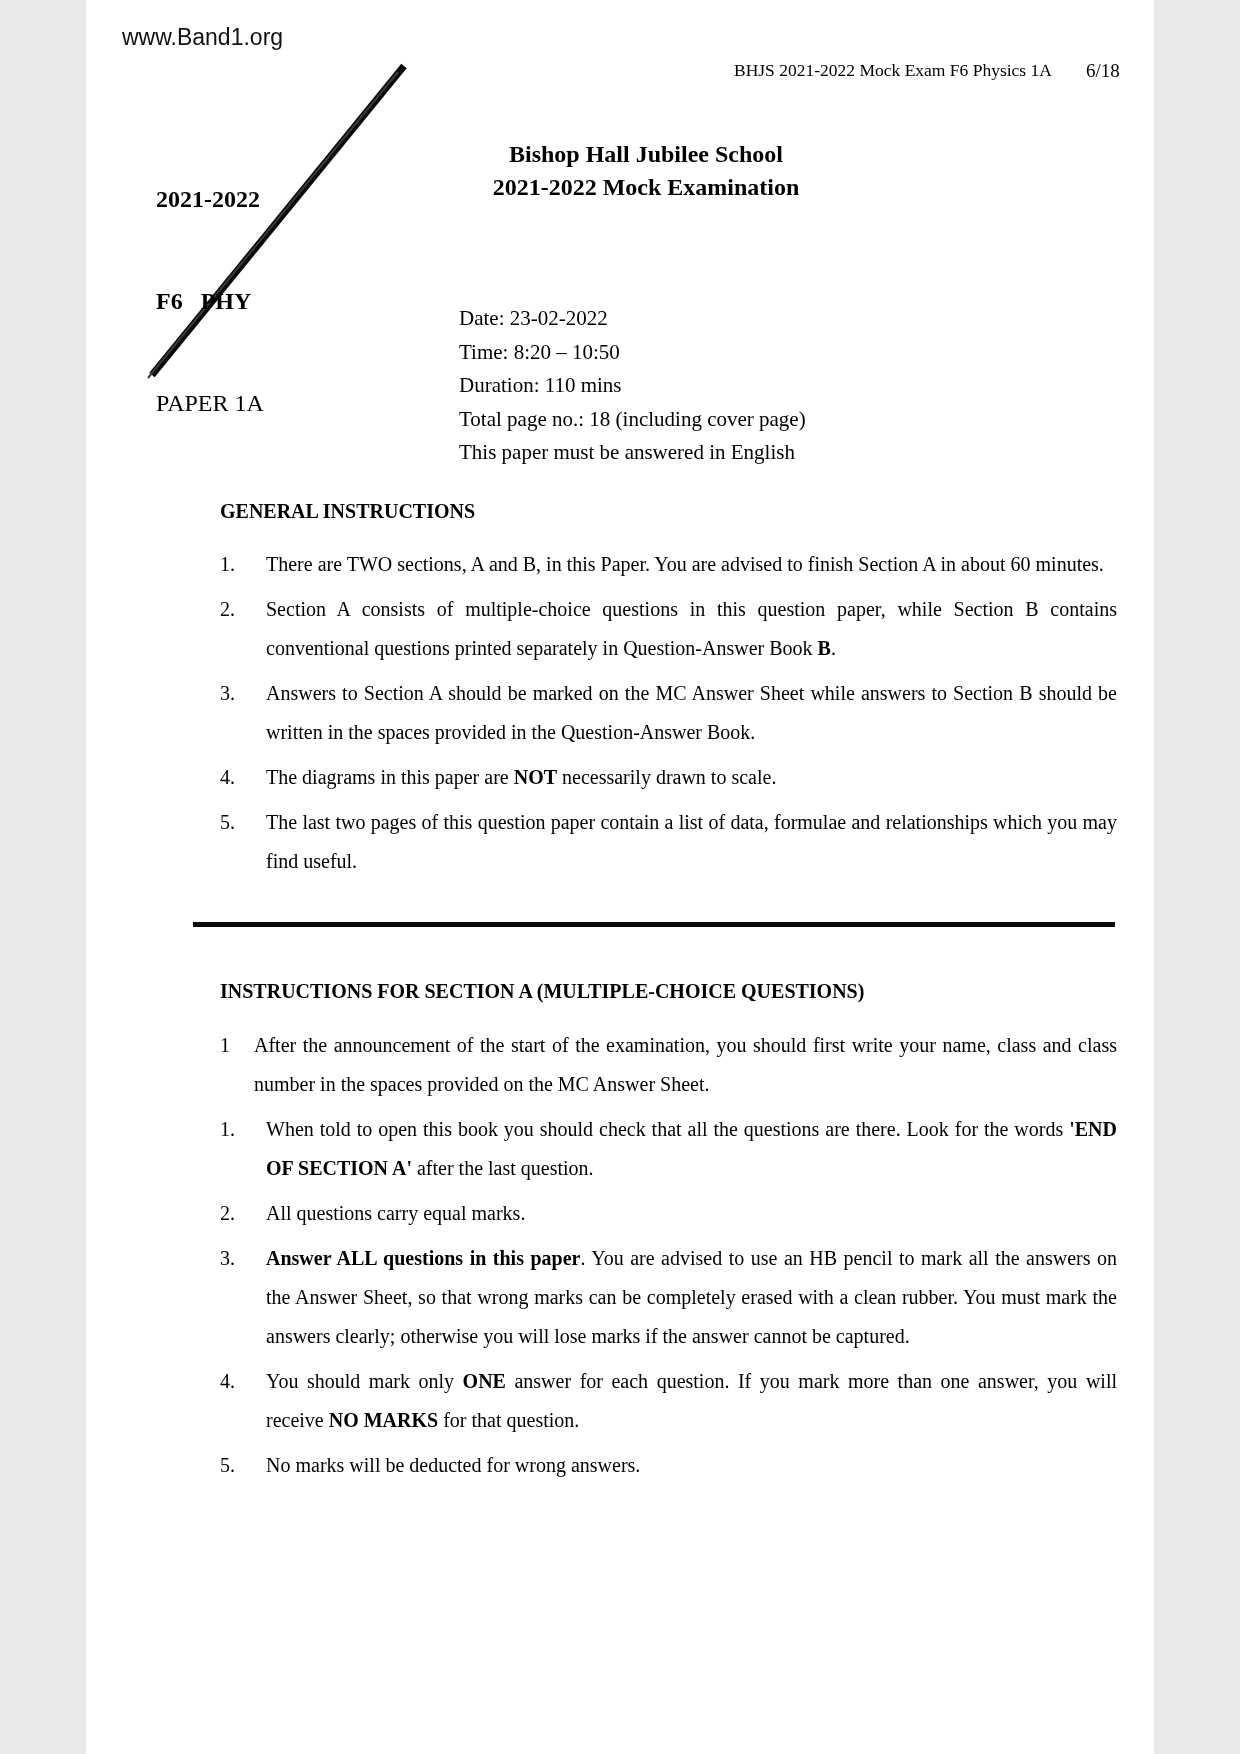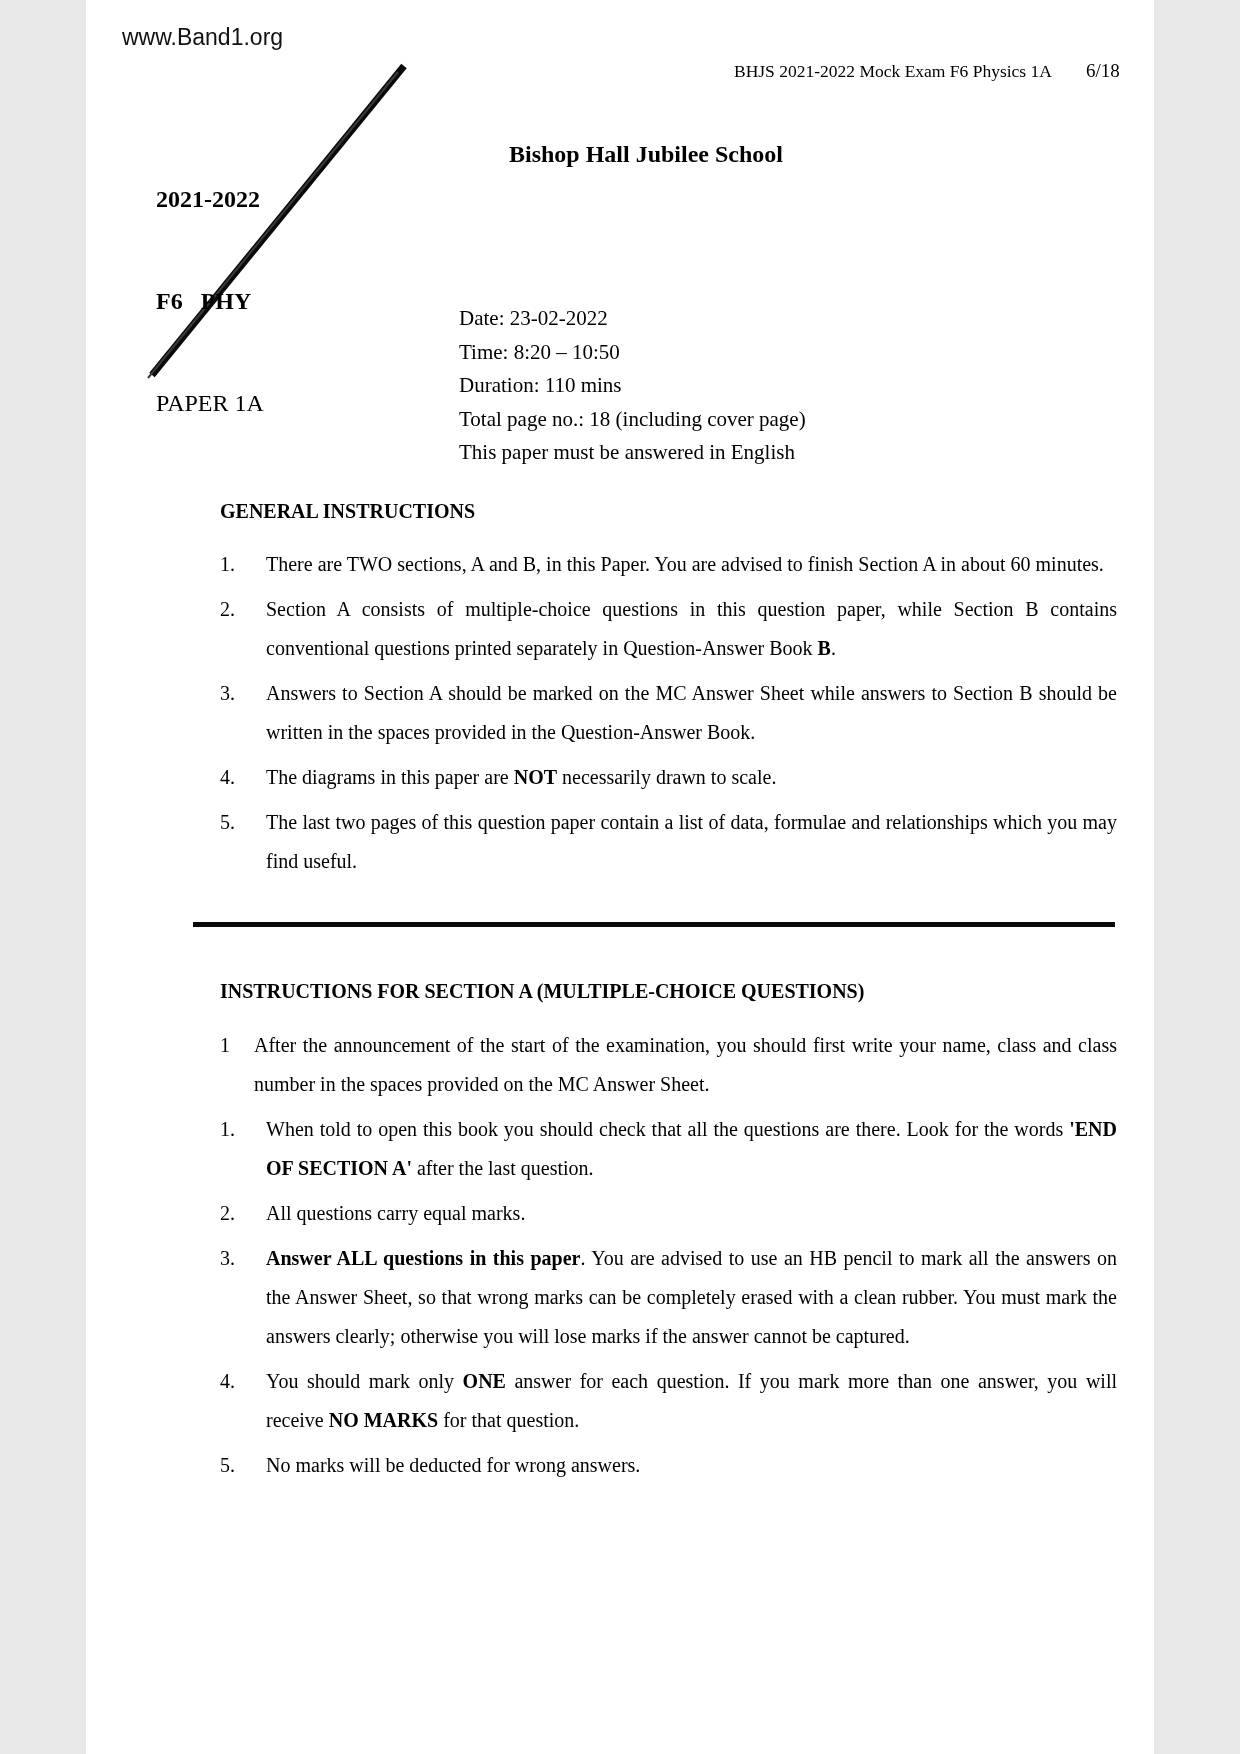--- a/index.html
+++ b/index.html
@@ -18,21 +18,21 @@
     position: absolute;
     left: 36px; top: 24px;
     font-family: "Liberation Sans", sans-serif;
     font-size: 23px;
     color: #111;
   }
   .header-right {
     position: absolute;
     left: 648px; top: 60px;
     display: flex;
-    align-items: center;
+    align-items: flex-start;
     gap: 34px;
     font-size: 17.5px;
   }
   .header-right .pageno { font-size: 19px; }
   .slash {
     position: absolute;
     left: 58px; top: 58px;
   }
   .corner {
     position: absolute;
@@ -122,20 +122,21 @@
   </svg>
 
   <div class="corner">
     <div class="b">2021-2022</div>
     <div class="b">F6   PHY</div>
     <div>PAPER 1A</div>
   </div>
 
   <div class="titles">
     <div class="t1">Bishop Hall Jubilee School</div>
+    <div class="t1">2021-2022 Mock Examination</div>
   </div>
 
   <div class="details">
     <div>Date: 23-02-2022</div>
     <div>Time: 8:20 – 10:50</div>
     <div>Duration: 110 mins</div>
     <div>Total page no.: 18 (including cover page)</div>
     <div>This paper must be answered in English</div>
   </div>
 

